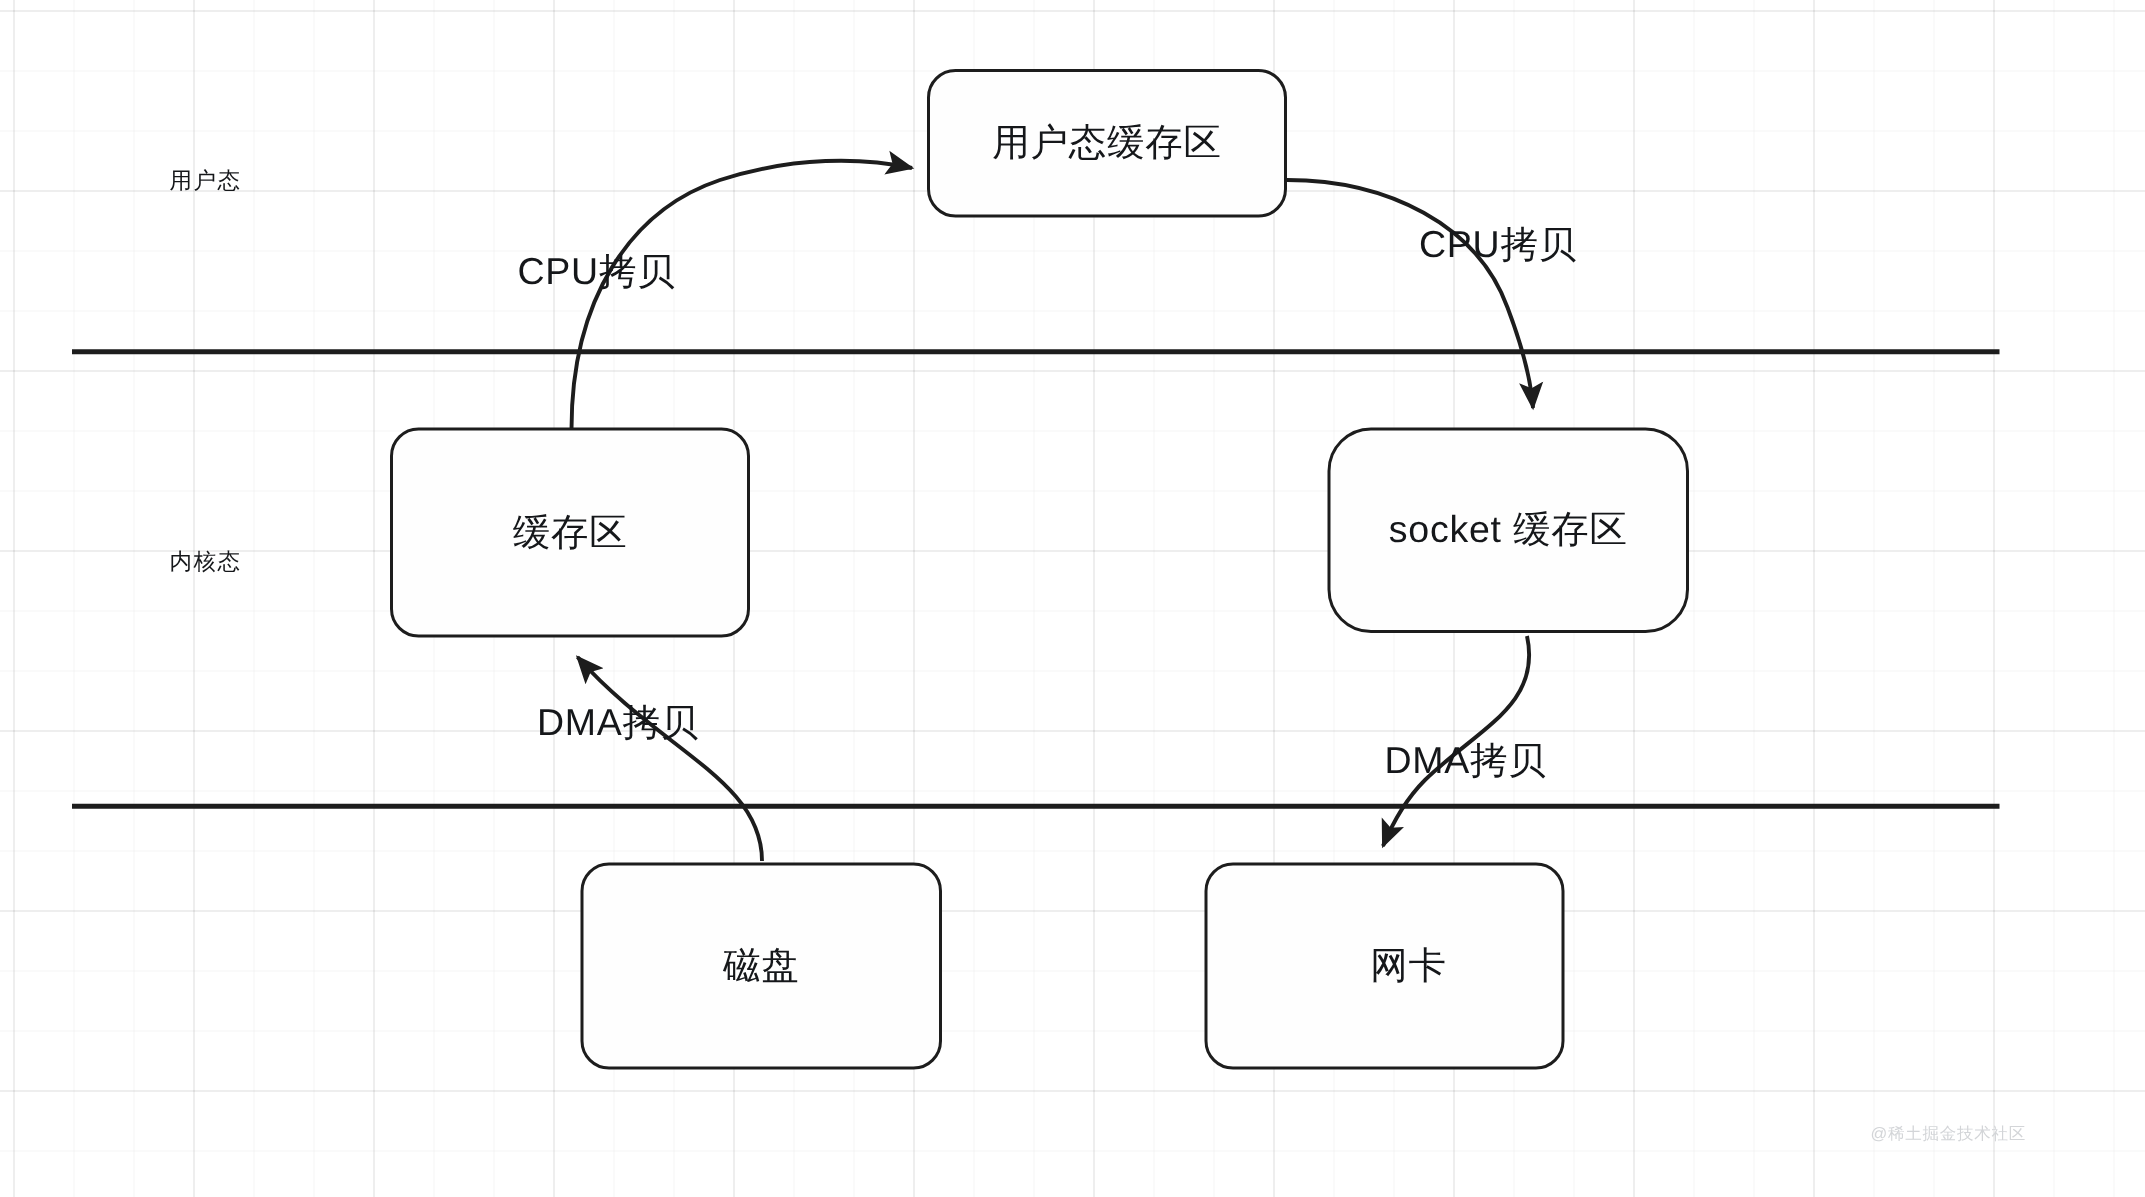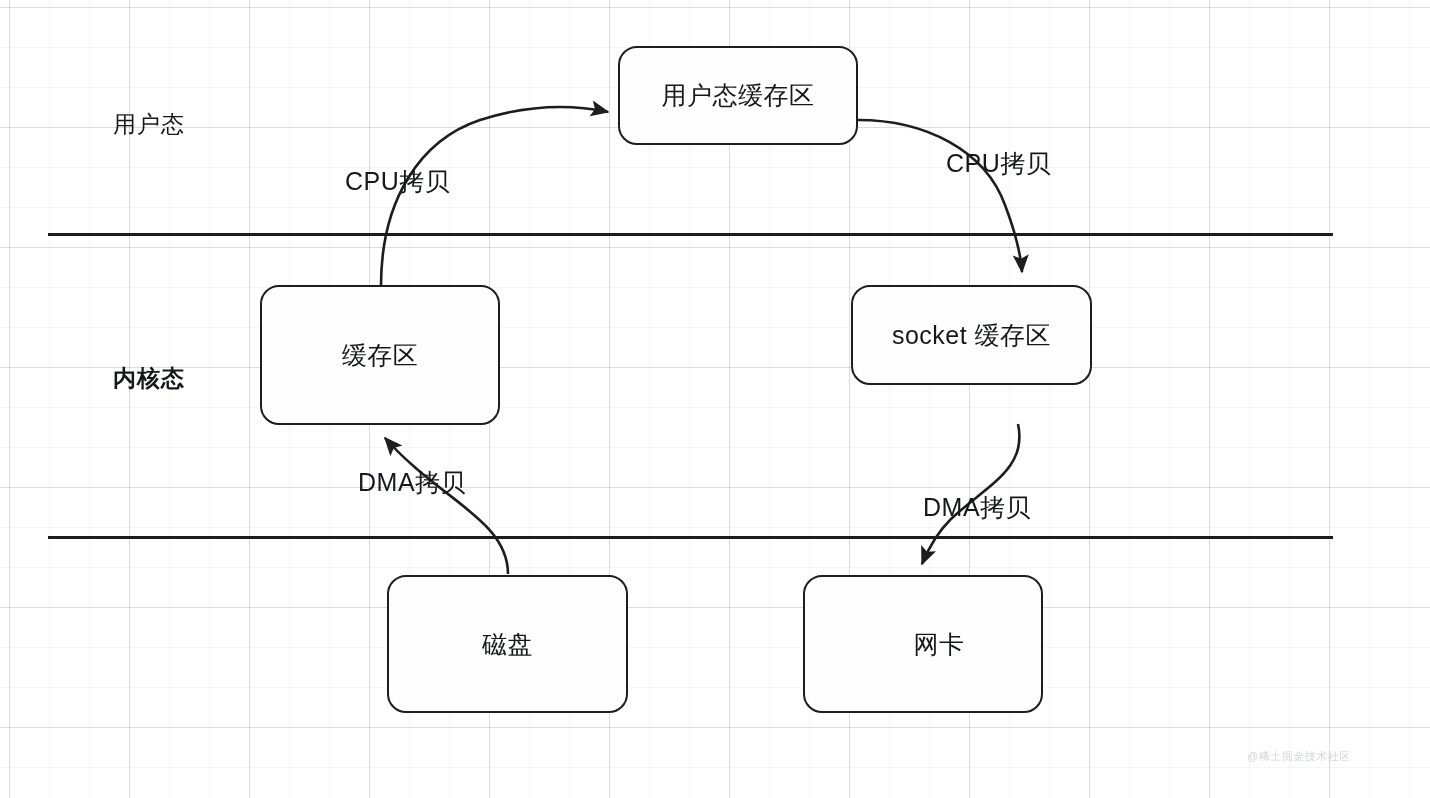--- a/index.html
+++ b/index.html
@@ -52,21 +52,21 @@
     justify-content: center;
     color: #15171a;
     font-size: 25px;
     letter-spacing: 0.5px;
     line-height: 1;
     font-weight: 400;
   }
   .zone-label {
     position: absolute;
     color: #15171a;
-    font-size: 23px;
+    font-size: 15px;
     line-height: 1;
     white-space: nowrap;
     letter-spacing: 1px;
   }
   .edge-label {
     position: absolute;
     color: #15171a;
     font-size: 25px;
     line-height: 1;
     white-space: nowrap;
@@ -100,31 +100,31 @@
     <path d="M 508,574 C 508,520 440,500 385,438" fill="none" stroke="#1d1d1d" stroke-width="2.6" marker-end="url(#arrowhead)"></path>
 
     <path d="M 381,286 C 381,200 420,140 480,120 C 530,104 575,105 608,112" fill="none" stroke="#1d1d1d" stroke-width="2.6" marker-end="url(#arrowhead)"></path>
 
     <path d="M 858,120 C 925,120 985,150 1005,205 C 1016,234 1021,258 1022,272" fill="none" stroke="#1d1d1d" stroke-width="2.6" marker-end="url(#arrowhead)"></path>
 
     <path d="M 1018,424 C 1028,470 985,486 950,520 C 935,535 927,552 922,564" fill="none" stroke="#1d1d1d" stroke-width="2.6" marker-end="url(#arrowhead)"></path>
   </svg>
 
   <div class="zone-label" style="left:113px; top:113px;">用户态</div>
-  <div class="zone-label" style="left:113px; top:367px;font-weight:bold;">内核态</div>
+  <div class="zone-label" style="left:113px; top:367px;">内核态</div>
 
   <div class="node" style="left:618px; top:46px; width:240px; height:99px;">
     <span>用户态缓存区</span>
   </div>
 
   <div class="node" style="left:260px; top:285px; width:240px; height:140px;">
     <span>缓存区</span>
   </div>
 
-  <div class="node" style="left:851px; top:285px; width:241px; height:100px;">
+  <div class="node" style="left:885px; top:285px; width:241px; height:137px;border-radius:29px;">
     <span>socket 缓存区</span>
   </div>
 
   <div class="node" style="left:387px; top:575px; width:241px; height:138px;text-align:right;">
     <span>磁盘</span>
   </div>
 
   <div class="node" style="left:803px; top:575px; width:240px; height:138px;padding-left:32px;">
     <span>网卡</span>
   </div>

